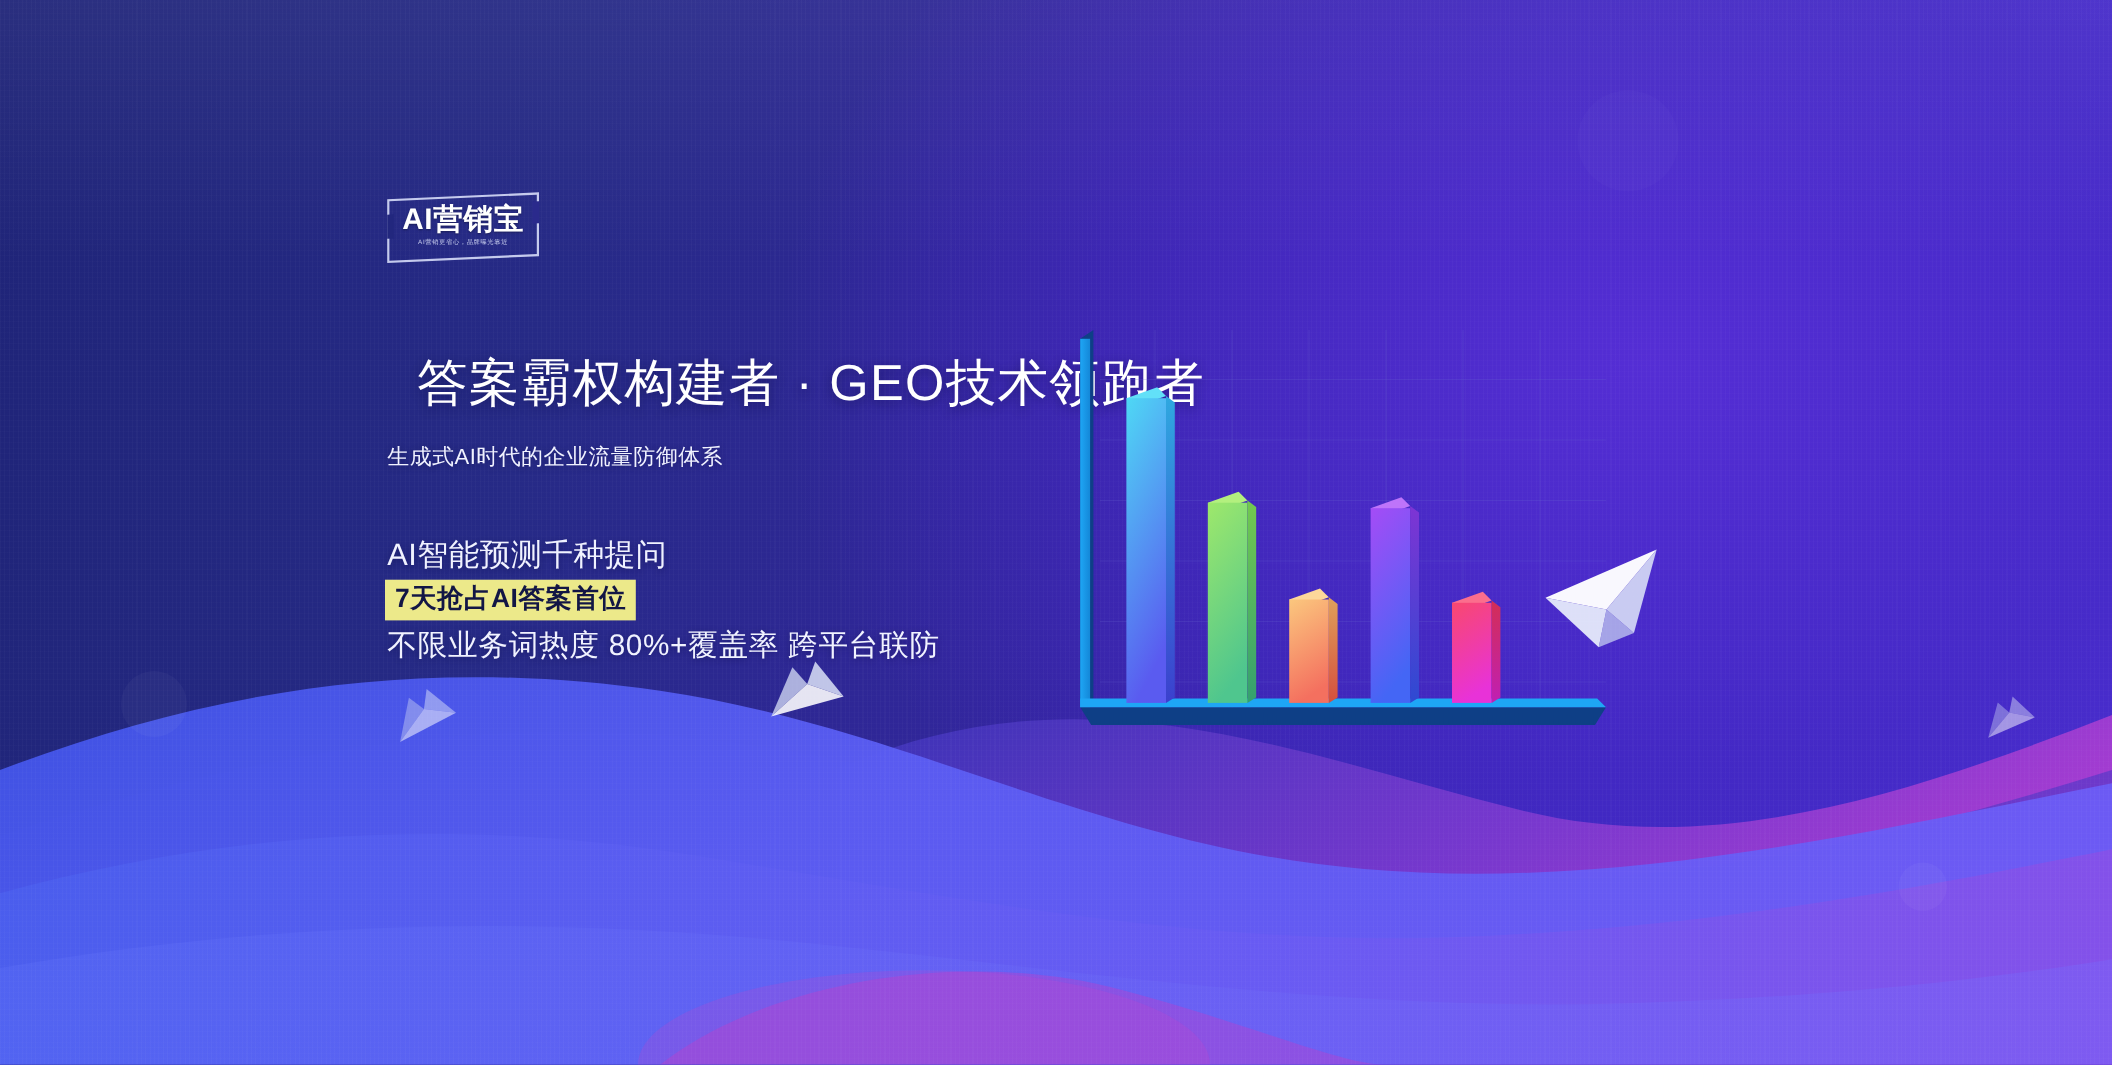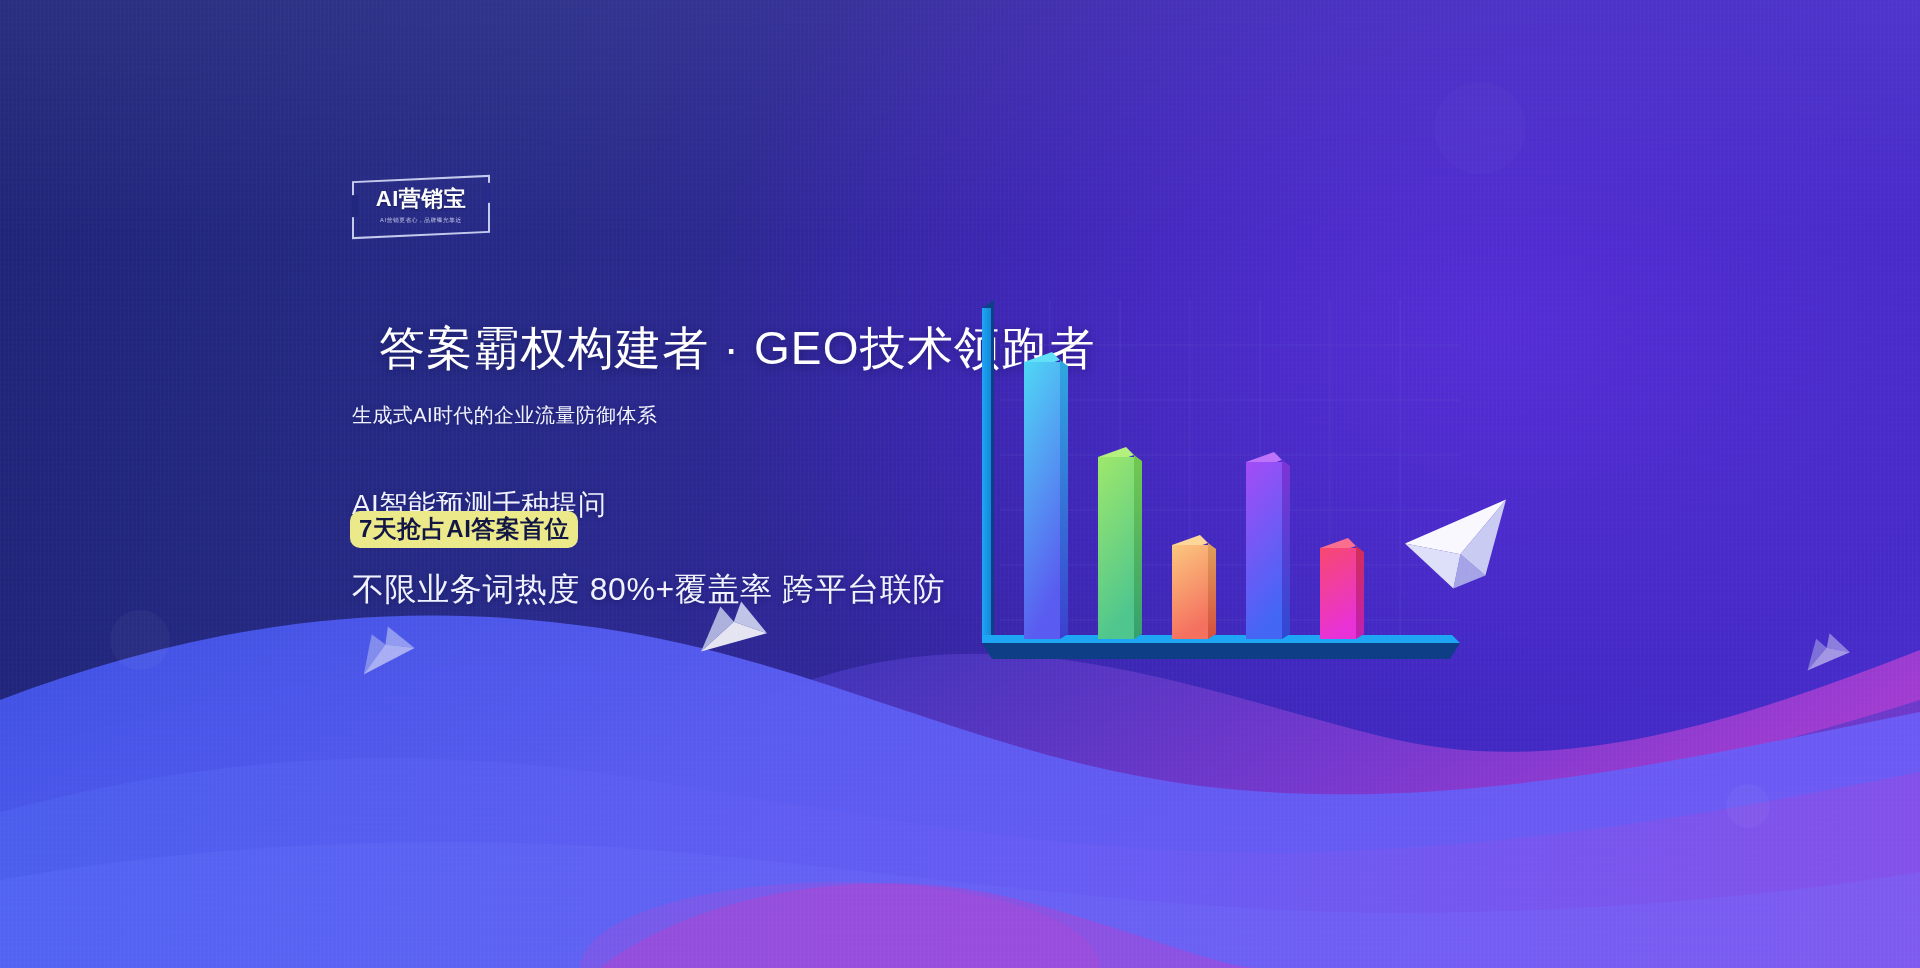--- a/index.html
+++ b/index.html
@@ -41,21 +41,21 @@
     content:""; position:absolute; left:-2px; top:12px; width:6px; height:22px;
     background:#22277E;
   }
   #logo-frame::after {
     content:""; position:absolute; right:-2px; top:6px; width:6px; height:20px;
     background:#2a2a8c;
   }
   #logo-wordmark {
     position:absolute; left:0; right:0; top:6px;
     text-align:center; color:#ffffff;
-    font-size:22px; font-weight:bold; letter-spacing:0.5px;
+    font-size:27px; font-weight:bold; letter-spacing:0.5px;
     line-height:30px; white-space:nowrap;
     text-shadow:0 1px 2px rgba(0,0,0,0.35);
   }
   #logo-tagline {
     position:absolute; left:0; right:0; top:38px;
     text-align:center; color:rgba(226,232,255,0.82);
     font-size:6px; letter-spacing:0.6px; white-space:nowrap;
     transform:scale(0.95);
   }
 
@@ -67,28 +67,27 @@
     text-shadow:0 2px 10px rgba(10,10,60,0.45);
     margin-left:28px;
   }
   .subline {
     position:absolute; left:352px;
     color:#f0f2ff; white-space:nowrap;
     text-shadow:0 1px 6px rgba(10,10,60,0.4);
   }
   #sub-1 { top:402px; font-size:20px; letter-spacing:0.4px; }
   #sub-2 { top:486px; font-size:28px; letter-spacing:0.4px; }
-  #sub-4 { top:568px; font-size:32px; letter-spacing:0.6px; }
+  #sub-4 { top:568px; font-size:27px; letter-spacing:0.6px; }
 
   #sub-3-wrap {
-    position:absolute; left:350px; top:511px;
+    position:absolute; left:350px; top:527px;
     background:#ECE98A;
     padding:4px 9px 5px 9px;
     display:inline-block;
-    border-radius:10px;
   }
   #sub-3 {
     color:#121645; font-size:24px; font-weight:bold;
     letter-spacing:0.5px; white-space:nowrap; line-height:28px;
   }
 
   
   #chart { position:absolute; left:960px; top:290px; width:520px; height:390px; }
 </style>
 </head>

